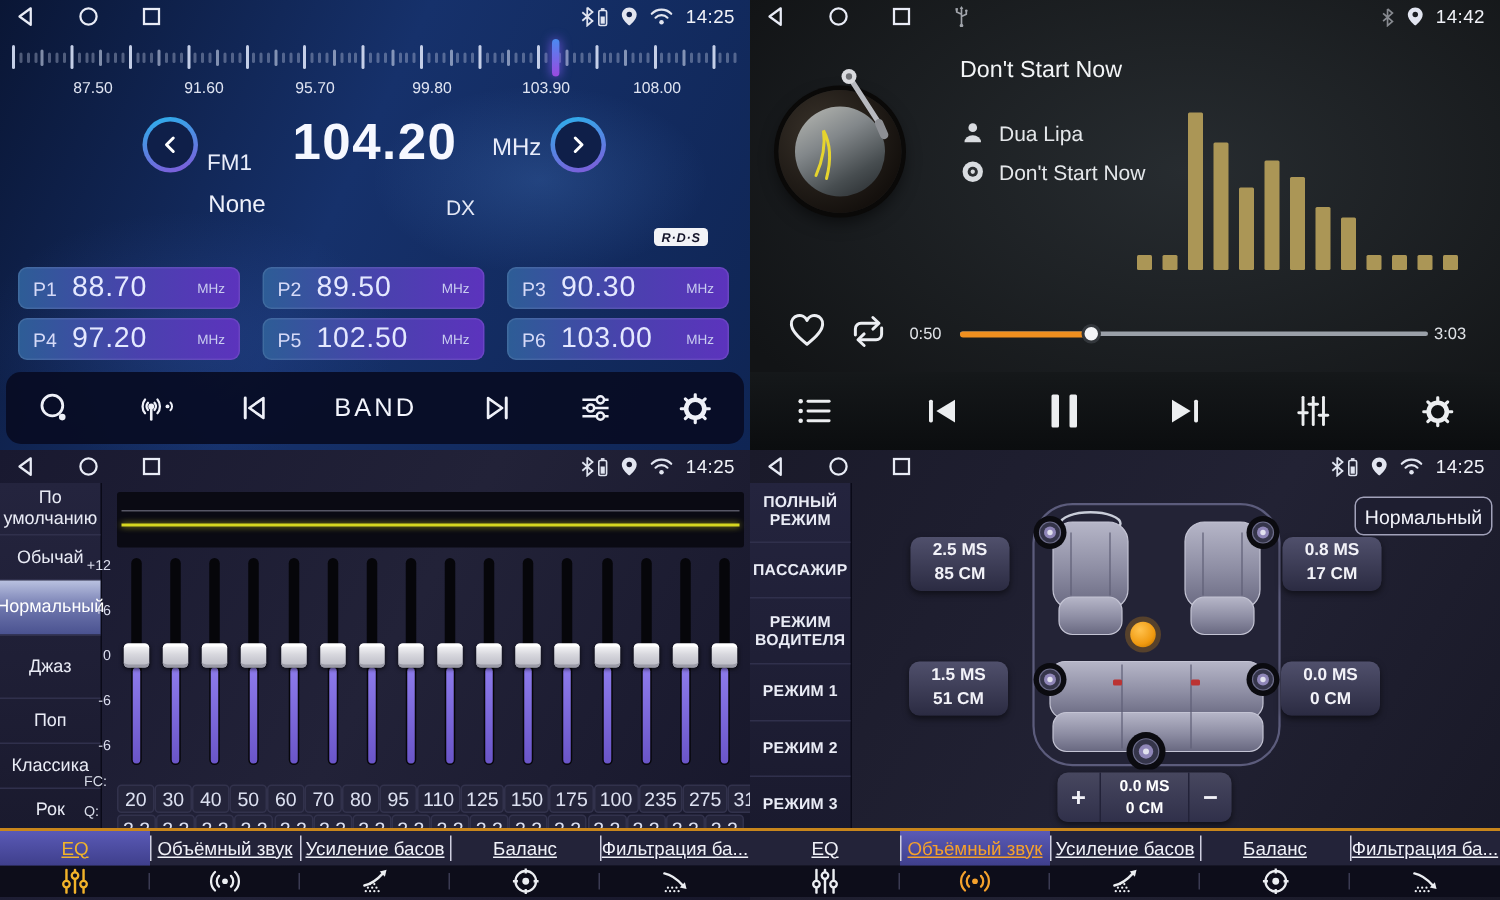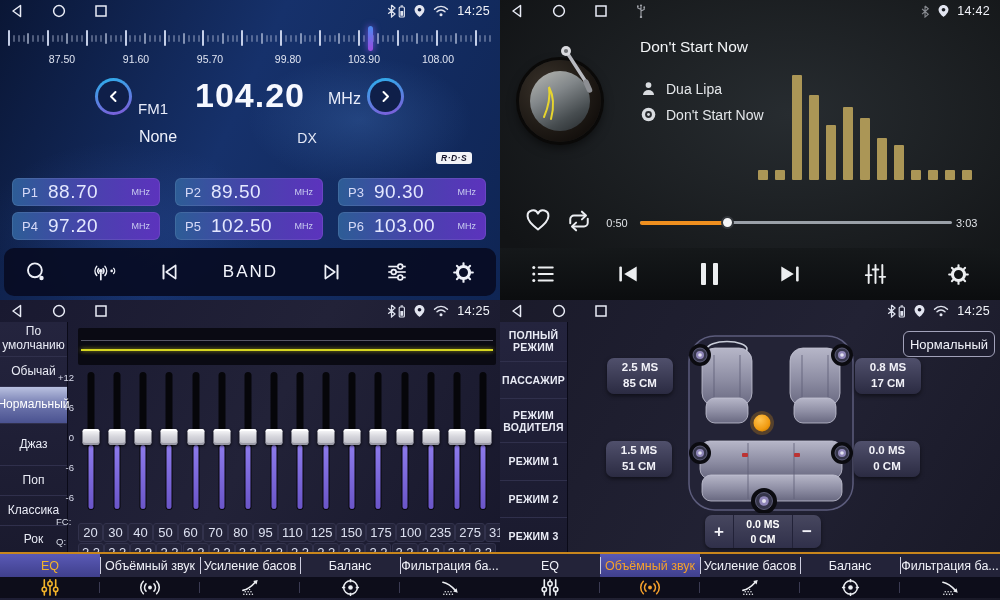--- a/index.html
+++ b/index.html
@@ -75,21 +75,21 @@
     background:linear-gradient(180deg,#24243e,#1a1a2e);border-right:1px solid #0a0a18;display:flex;flex-direction:column;}
   .side-item{display:flex;align-items:center;justify-content:center;text-align:center;
     font-size:12px;line-height:1.15;color:#e9ebf5;border-bottom:1px solid #30304c;padding:2px 3px;box-sizing:border-box;}
   .side-item.bold{font-size:10.5px;font-weight:bold;letter-spacing:.2px;}
   .side-item.active{background:linear-gradient(180deg,#b9c1e0 0%,#6a72aa 55%,#4a5290 100%);color:#fff;}
 
   
   .tabbar{position:absolute;left:0;right:0;bottom:0;height:46px;border-top:2px solid #c8861c;}
   .tab-labels{display:flex;height:23px;background:#232339;}
   .tab-label{flex:1;display:flex;align-items:center;justify-content:center;font-size:12.5px;color:#f0f1f8;
-    white-space:nowrap;overflow:hidden;position:relative;}
+    white-space:nowrap;overflow:hidden;position:relative;text-decoration:underline;}
   .tab-label + .tab-label::before{content:"";position:absolute;left:-1px;top:3px;bottom:3px;width:2px;background:#cfcfe0;}
   .tab-label.active{background:linear-gradient(180deg,#5a5ab6,#3f3f8c);color:#f2b32a;}
   .tab-icons{display:flex;height:21px;background:#0d0d1a;align-items:center;}
   .tab-icon-cell{flex:1;display:flex;align-items:center;justify-content:center;position:relative;}
   .tab-icon-cell + .tab-icon-cell::before{content:"";position:absolute;left:-1px;top:4px;bottom:4px;width:1px;background:#3a3a52;}
 
   
   .eq-graph{position:absolute;left:78px;top:28px;width:418px;height:37px;background:#0a0a13;border-radius:2px;}
   .eq-graph .gline{position:absolute;left:3px;right:3px;height:1px;background:#565665;top:12px;}
   .eq-graph .yline{position:absolute;left:3px;right:3px;height:2px;background:#d6d620;top:21px;box-shadow:0 0 4px #aaa820;}

